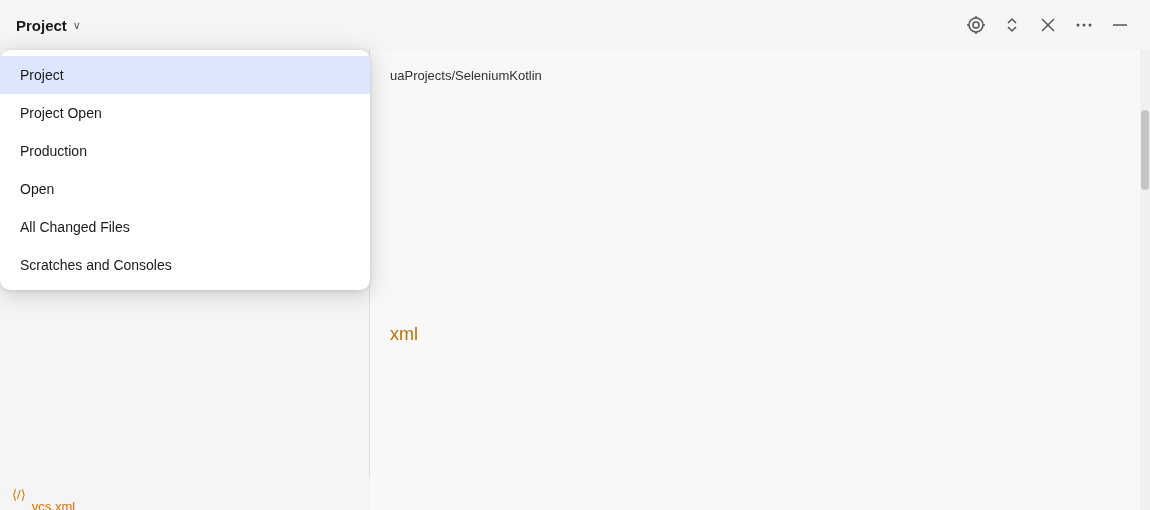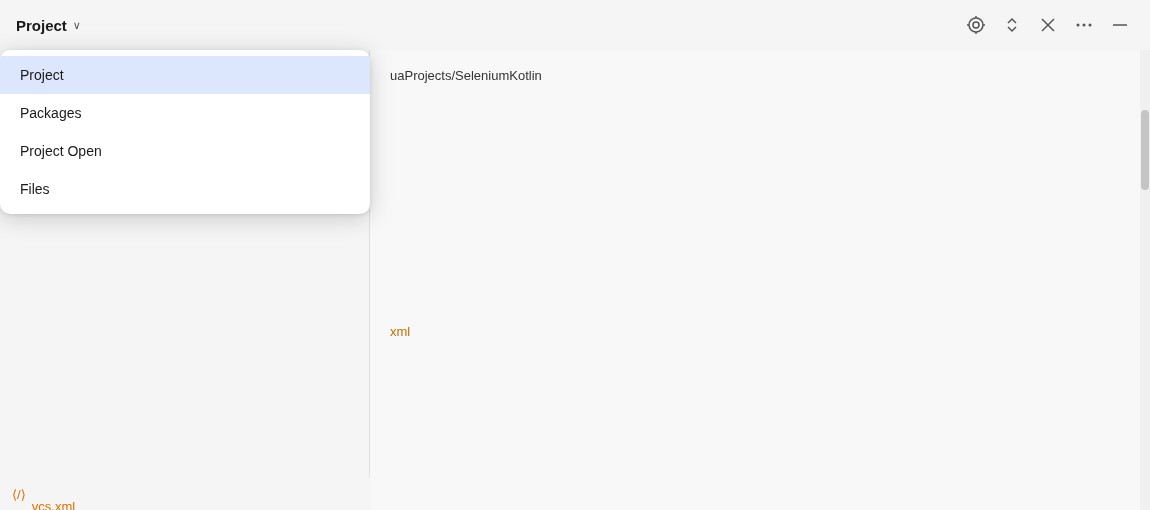--- a/index.html
+++ b/index.html
@@ -94,21 +94,21 @@
       position: relative;
     }
 
     .path-label {
       font-size: 13px;
       color: #333;
       padding: 8px 0;
     }
 
     .xml-label {
-      font-size: 13px;
+      font-size: 18px;
       color: #c07000;
       margin-top: 240px;
     }
 
     
     .scrollbar-track {
       position: absolute;
       right: 0;
       top: 0;
       width: 10px;
@@ -245,18 +245,20 @@
       <div class="scrollbar-track">
         <div class="scrollbar-thumb"></div>
       </div>
     </div>
   </div>
 
   <div class="dropdown-overlay">
     <div class="dropdown-menu">
 
     <div class="dropdown-item selected">Project</div>
-        <div class="dropdown-item">Packages</div>
         <div class="dropdown-item">Project Open</div>
-        <div class="dropdown-item">Files</div>
+        <div class="dropdown-item">Production</div>
+        <div class="dropdown-item">Open</div>
+        <div class="dropdown-item">All Changed Files</div>
+        <div class="dropdown-item">Scratches and Consoles</div>
       </div>
   </div>
 </div>
 
 </body></html>

